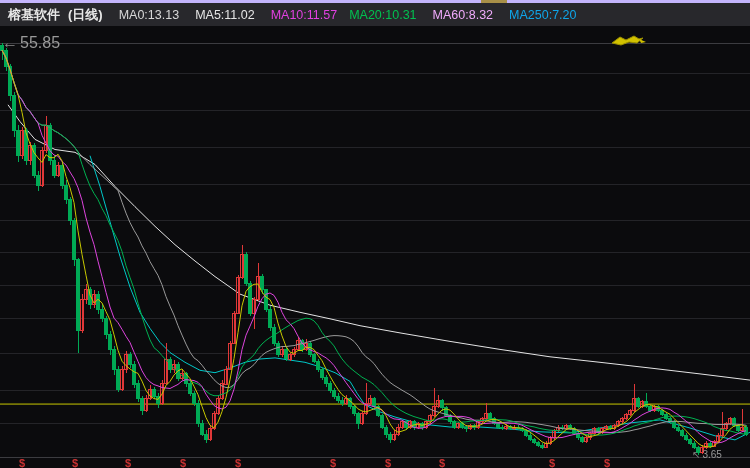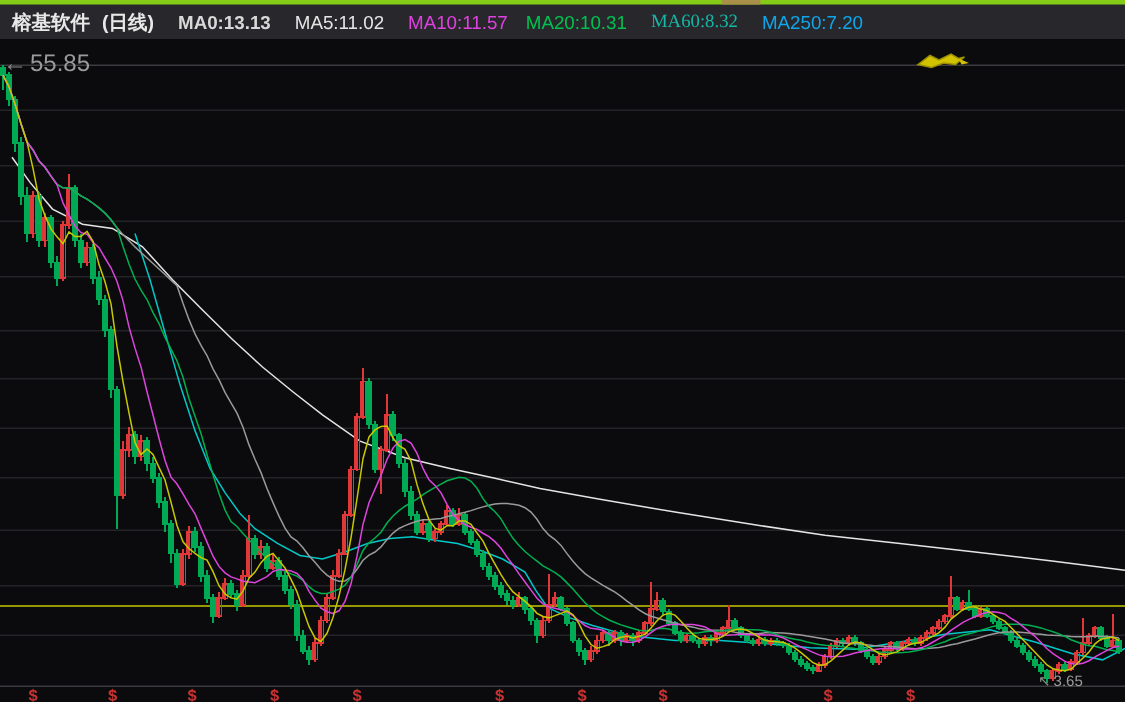--- a/index.html
+++ b/index.html
@@ -1,19 +1,19 @@
 <!DOCTYPE html>
 <html><head>
 <meta charset="utf-8">
 <style>
   html,body{margin:0;padding:0;background:#0b0b0d;}
   #app{position:relative;width:750px;height:468px;overflow:hidden;background:#0b0b0d;
        font-family:"Liberation Sans",sans-serif;}
   #titlebar{position:absolute;left:0;top:0;width:750px;height:26px;background:#28282c;
-            border-top:3px solid #84cc16;box-sizing:border-box;display:flex;align-items:center;
+            border-top:3px solid #c4b5fd;box-sizing:border-box;display:flex;align-items:center;
             white-space:nowrap;}
   #titlebar .t{font-size:13px;color:#e8e8e8;font-weight:bold;margin-left:8px;}
   #titlebar .ind{font-size:12.5px;margin-left:16px;}
   #top-scroll{position:absolute;left:481px;top:0;width:26px;height:3px;background:#a89048;}
   #chart-svg{position:absolute;left:0;top:0;}
   .price-label{position:absolute;color:#9a9a9a;font-size:16px;line-height:12px;}
   .price-label .arr{color:#8a8a8a;margin-right:2px;}
   #high-label{left:2px;top:37px;}
   #low-label{left:692px;top:449px;font-size:10px;}
   #pencil-annot{position:absolute;left:608px;top:33px;width:42px;height:15px;}
@@ -427,25 +427,25 @@
       <text x="333" y="467" fill="#c83232" font-size="11px" font-weight="bold" text-anchor="middle" font-family="&quot;Liberation Sans&quot;,sans-serif">$</text>
       <text x="388" y="467" fill="#c83232" font-size="11px" font-weight="bold" text-anchor="middle" font-family="&quot;Liberation Sans&quot;,sans-serif">$</text>
       <text x="442" y="467" fill="#c83232" font-size="11px" font-weight="bold" text-anchor="middle" font-family="&quot;Liberation Sans&quot;,sans-serif">$</text>
       <text x="552" y="467" fill="#c83232" font-size="11px" font-weight="bold" text-anchor="middle" font-family="&quot;Liberation Sans&quot;,sans-serif">$</text>
       <text x="607" y="467" fill="#c83232" font-size="11px" font-weight="bold" text-anchor="middle" font-family="&quot;Liberation Sans&quot;,sans-serif">$</text>
     </svg>
 
   <div id="titlebar">
     <span class="t">榕基软件</span>
     <span class="t">(日线)</span>
-    <span class="ind" style="color: rgb(216, 216, 216); font-weight: bold;">MA0:13.13</span>
+    <span class="ind" style="color: rgb(216, 216, 216);">MA0:13.13</span>
     <span class="ind" style="color: #e5e5e5;">MA5:11.02</span>
     <span class="ind" style="color: rgb(224, 64, 224); text-align: right;">MA10:11.57</span>
     <span class="ind" style="color: rgb(0, 192, 80); margin-left: 12px;">MA20:10.31</span>
-    <span class="ind" style="color: #14b8a6; font-family: Liberation Serif, serif;">MA60:8.32</span>
+    <span class="ind" style="color: #f0abfc;">MA60:8.32</span>
     <span class="ind" style="color: #0ea5e9;">MA250:7.20</span>
   </div>
 
   <div id="top-scroll"></div>
 
   <div id="high-label" class="price-label">
     <span class="arr">←</span><span>55.85</span>
   </div>
 
   <div id="low-label" class="price-label">

